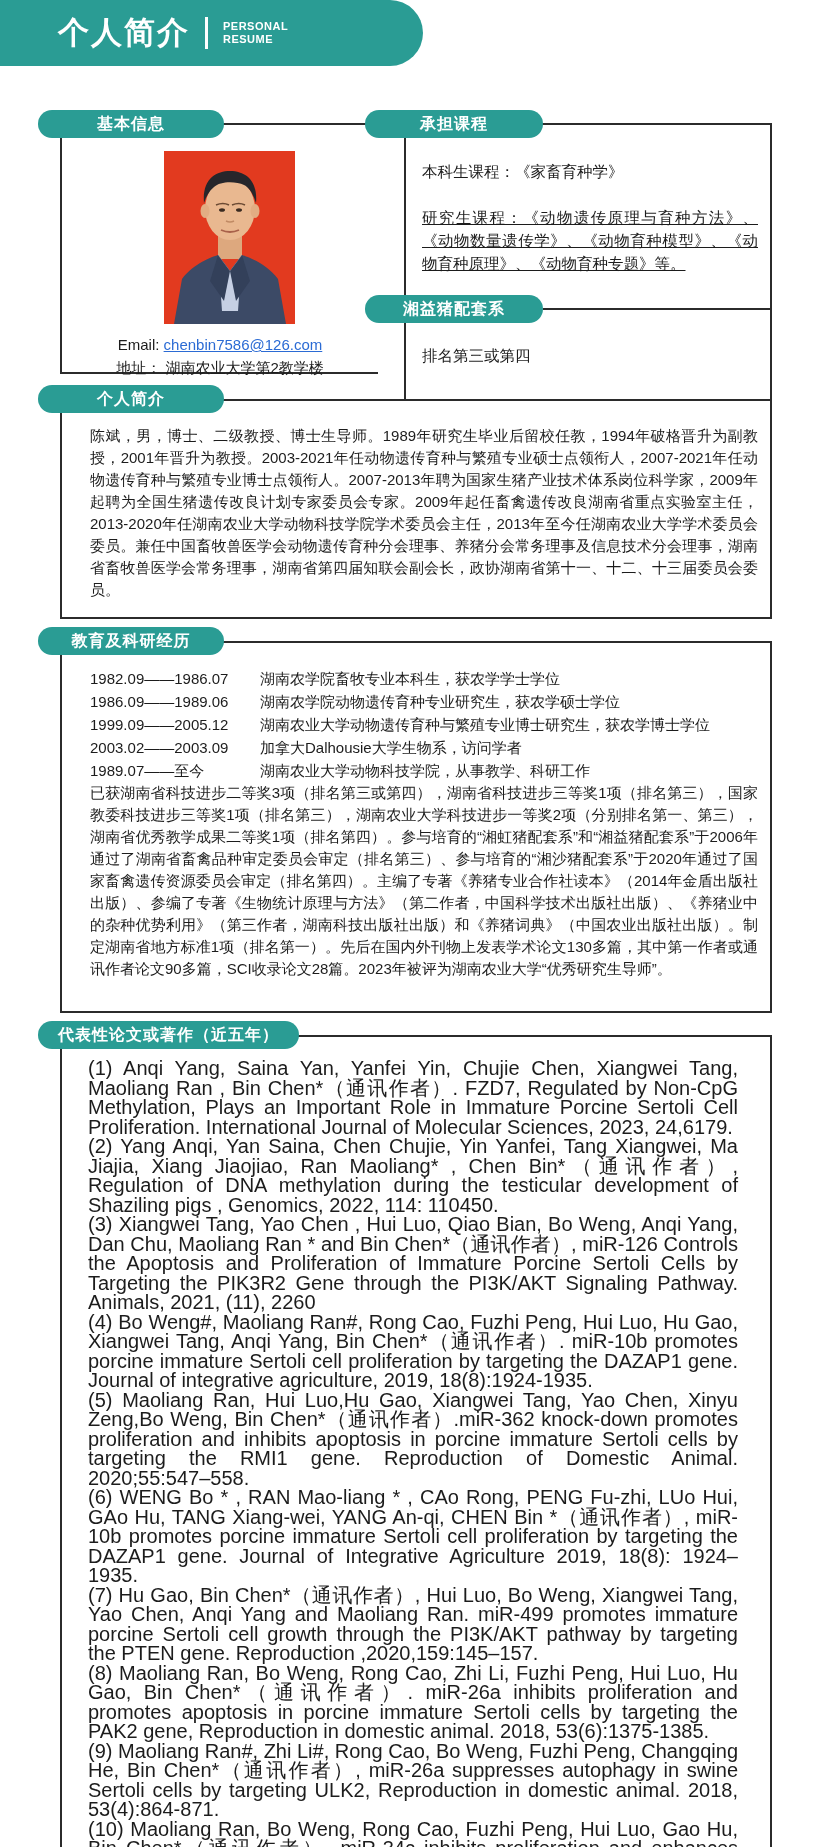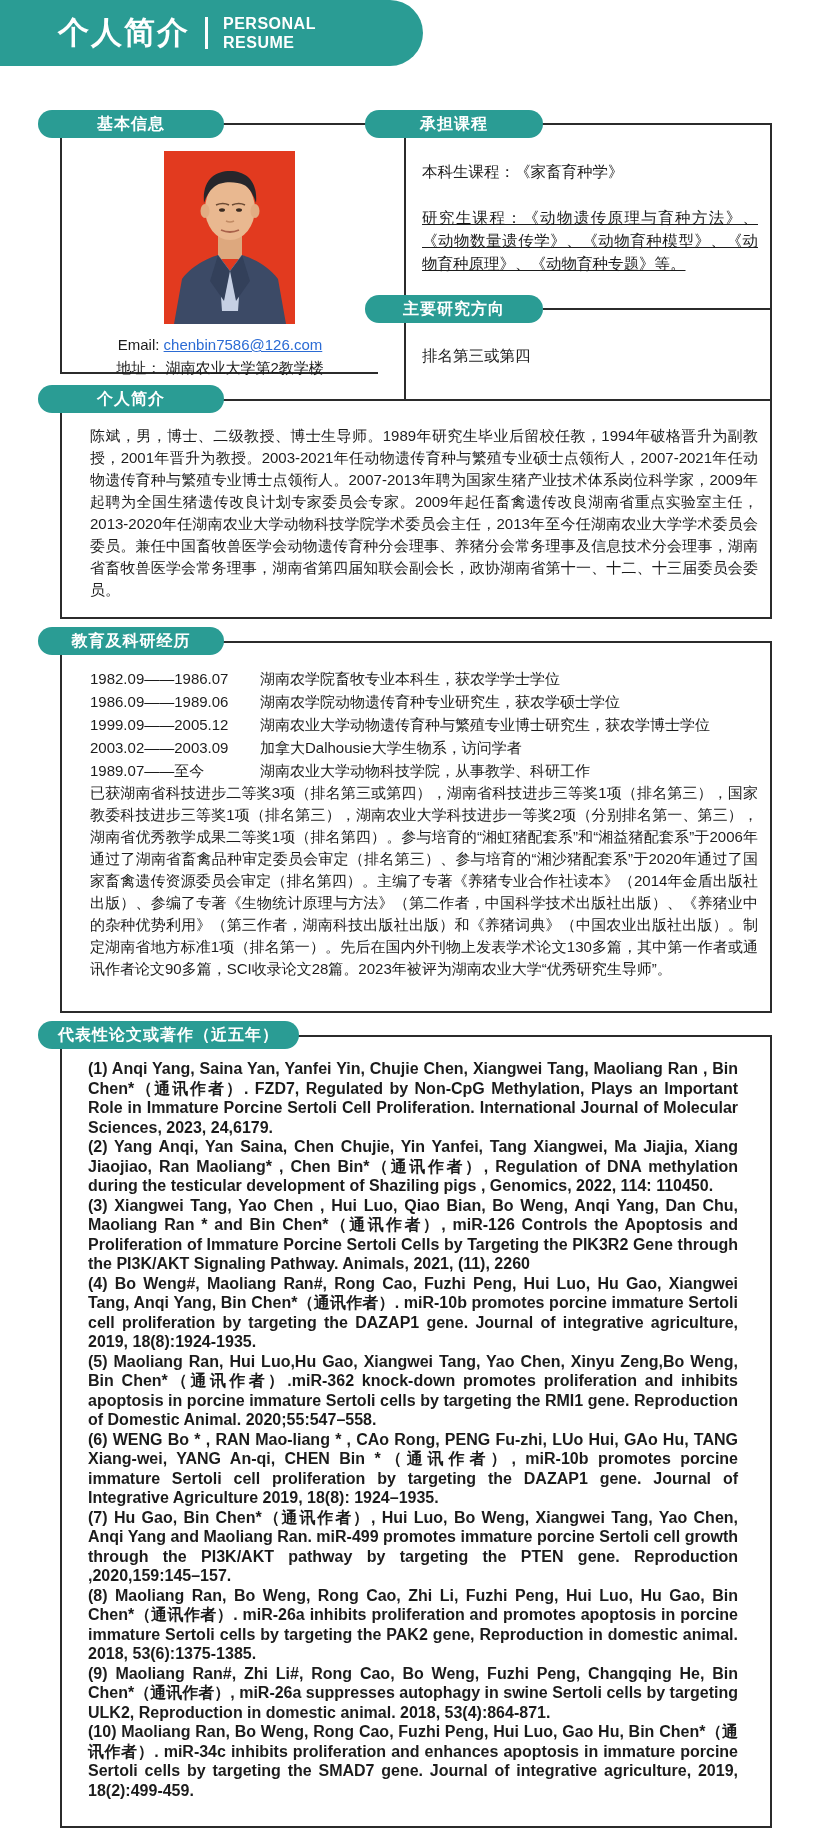--- a/index.html
+++ b/index.html
@@ -20,21 +20,21 @@
   }
   
   .banner{
     width:423px;height:66px;background:var(--teal);
     border-radius:0 33px 33px 0;
     display:flex;align-items:center;
     padding-left:58px;box-sizing:border-box;gap:15px;
   }
   .banner-cn{font-size:31px;font-weight:700;color:#fff;letter-spacing:2px;}
   .banner-divider{width:3px;height:32px;background:#fff;}
-  .banner-en{color:#fff;font-weight:700;font-size:16px;line-height:1.2;letter-spacing:.5px;}
+  .banner-en{color:#fff;font-weight:700;font-size:11px;line-height:1.2;letter-spacing:.5px;}
 
   
   .pill{
     position:absolute;height:28px;background:var(--teal);
     border-radius:14px;color:#fff;font-size:16px;font-weight:700;
     display:flex;align-items:center;justify-content:center;
     padding:8px 20px;box-sizing:border-box;z-index:3;letter-spacing:1px;
     white-space:nowrap;
   }
 
@@ -74,21 +74,21 @@
   .section-projects{margin-top:46px;}
 
   .para{font-size:15px;line-height:22px;text-align:justify;margin:0;}
   
   .tl-row{display:flex;font-size:15px;line-height:23px;}
   .tl-period{width:170px;flex-shrink:0;}
   .tl-detail{flex:1;}
   .edu-achievements{font-size:15px;line-height:22px;text-align:justify;margin-top:0;}
 
   
-  .paper-item{font-size:16px;line-height:19.5px;text-align:justify;margin:0 8px 0 0;font-weight:bold;}
+  .paper-item{font-size:20px;line-height:19.5px;text-align:justify;margin:0 8px 0 0;}
   .papers-box{padding:22px 24px 26px 26px;}
 
   
   .project-item{font-size:11px;line-height:20px;text-align:justify;margin:0;}
   .projects-box{padding:28px 24px 30px 26px;min-height:168px;}
 </style>
 </head>
 <body>
 
 <div class="banner">
@@ -145,21 +145,21 @@
         <span>湖南农业大学第2教学楼</span>
       </div>
     </div>
   </div>
 
   <div class="courses-block">
     <div>本科生课程：《家畜育种学》</div>
     <div class="courses-grad">研究生课程：《动物遗传原理与育种方法》、《动物数量遗传学》、《动物育种模型》、《动物育种原理》、《动物育种专题》等。</div>
   </div>
 
-  <div class="pill pill-research">主要研究方向</div>
+  <div class="pill pill-research">湘益猪配套系</div>
   <div class="research-line"></div>
   <div class="research-content">排名第三或第四</div>
 </div>
 
 <div class="section section-profile">
   <div class="pill">个人简介</div>
   <div class="box">
     <p class="para">陈斌，男，博士、二级教授、博士生导师。1989年研究生毕业后留校任教，1994年破格晋升为副教授，2001年晋升为教授。2003-2021年任动物遗传育种与繁殖专业硕士点领衔人，2007-2021年任动物遗传育种与繁殖专业博士点领衔人。2007-2013年聘为国家生猪产业技术体系岗位科学家，2009年起聘为全国生猪遗传改良计划专家委员会专家。2009年起任畜禽遗传改良湖南省重点实验室主任，2013-2020年任湖南农业大学动物科技学院学术委员会主任，2013年至今任湖南农业大学学术委员会委员。兼任中国畜牧兽医学会动物遗传育种分会理事、养猪分会常务理事及信息技术分会理事，湖南省畜牧兽医学会常务理事，湖南省第四届知联会副会长，政协湖南省第十一、十二、十三届委员会委员。</p>
   </div>
 </div>

